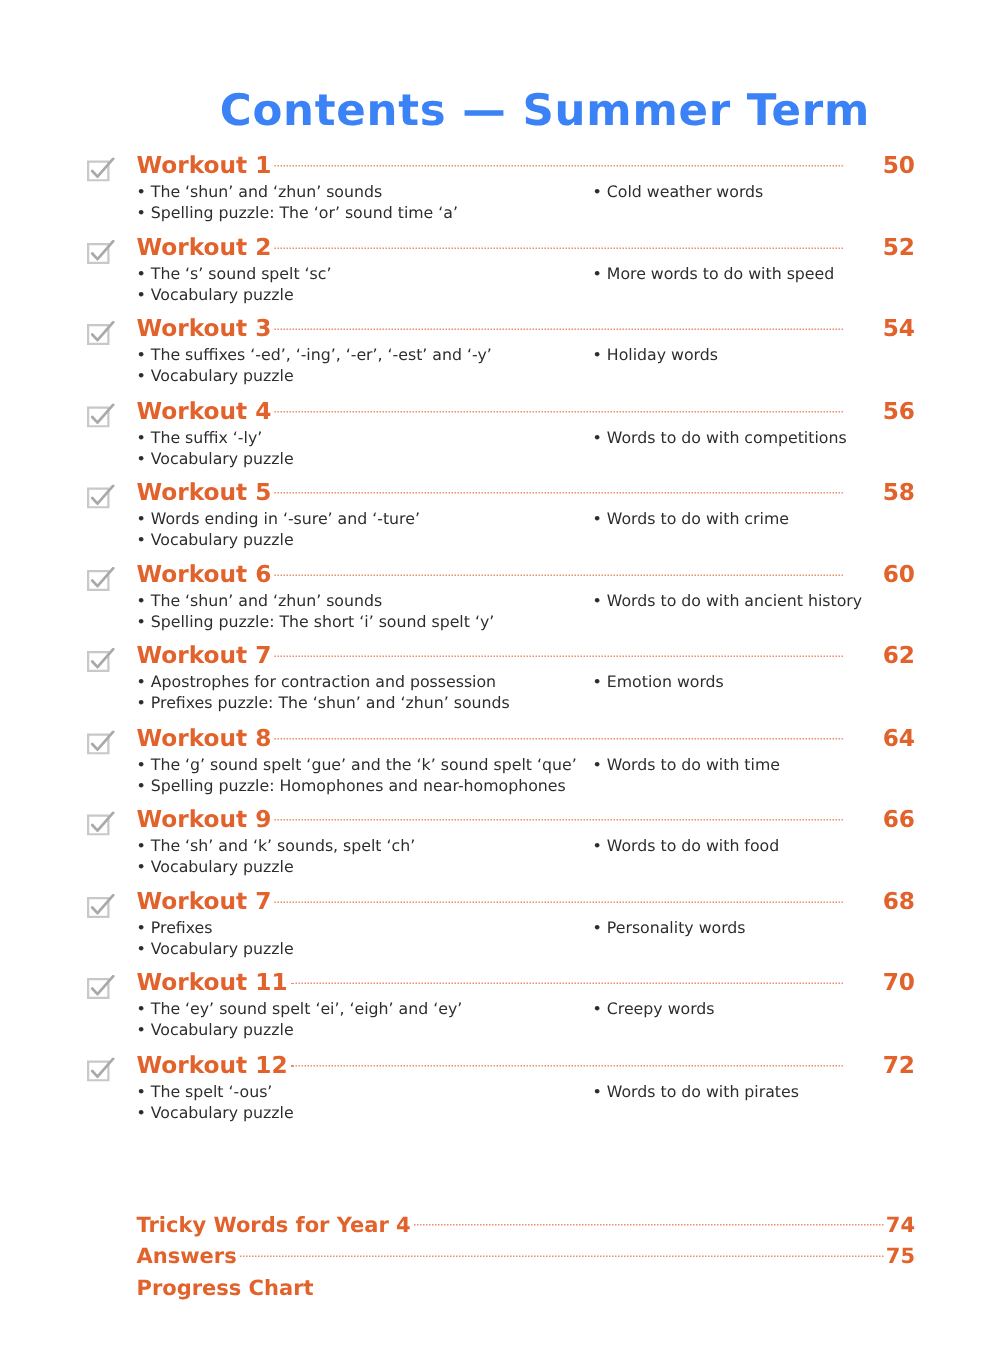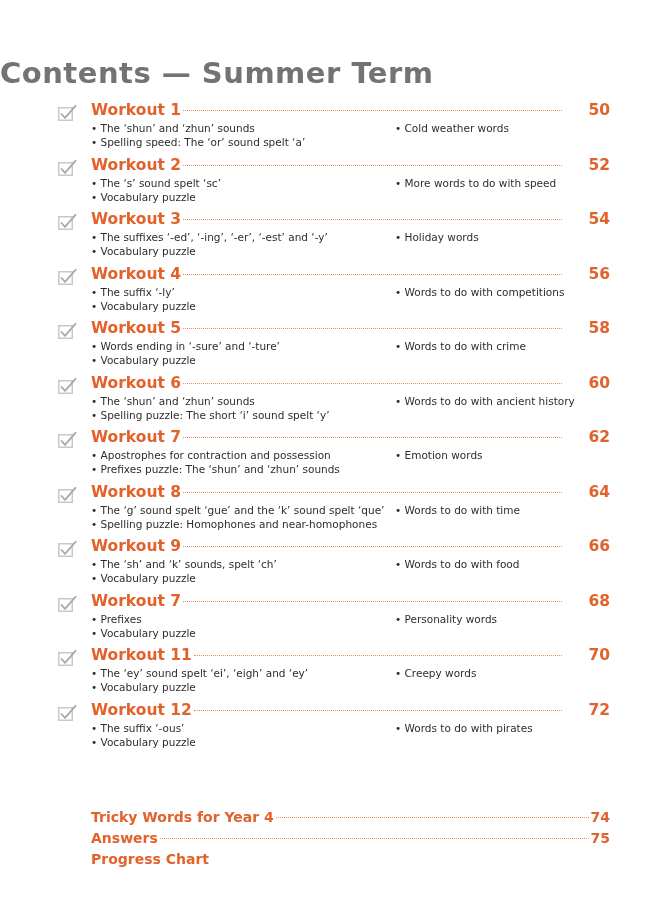--- a/index.html
+++ b/index.html
@@ -1,20 +1,20 @@
 <!DOCTYPE html>
 <html><head>
 <meta charset="utf-8">
 <style>
   html, body { margin: 0; padding: 0; background: #ffffff; }
   body { width: 660px; height: 900px; position: relative; overflow: hidden;
          font-family: "DejaVu Sans", sans-serif; }
-  .title { position: absolute; left: 0; width: 580px; top: 56px; text-align: left;
+  .title { position: absolute; left: 0; width: 580px; top: 56px; text-align: right;
            font-family: "DejaVu Sans", sans-serif; font-weight: bold; font-size: 29px;
-           color: #737373; letter-spacing: 0.5px; }
+           color: #3b82f6; letter-spacing: 0.5px; }
   .list { position: absolute; left: 58px; top: 101px; width: 552px; }
   .workout { position: relative; height: 54.5px; }
   .check { position: absolute; left: 0; top: 4px; width: 19px; height: 16px; }
   .wrow { position: absolute; left: 33px; right: 0; top: 0; height: 22px;
           display: flex; align-items: baseline; }
   .wname { font-weight: bold; font-size: 15.5px; color: #e2622c; white-space: nowrap; }
   .dots { flex: 1; border-bottom: 1.5px dotted #e8906a; margin: 0 2px 0 2px;
           transform: translateY(-4px); }
   .page { font-weight: bold; font-size: 15.5px; color: #e2622c; margin-left: 24px; }
   .sub { position: absolute; font-size: 10.5px; color: #2d2d2d; white-space: nowrap; text-align: center; }
@@ -36,21 +36,21 @@
     <svg class="check" viewBox="0 0 19 16">
       <rect x="0.75" y="2.75" width="13.5" height="12.5" fill="#fff" stroke="#c8c8c8" stroke-width="1.5"></rect>
       <path d="M3.5 9 L7 12.8 L17.5 0.8" fill="none" stroke="#a9a9a9" stroke-width="1.8" stroke-linecap="round" stroke-linejoin="round"></path>
     </svg>
     <div class="wrow">
       <span class="wname">Workout 1</span>
       <span class="dots"></span>
       <span class="page">50</span>
     </div>
     <span class="sub sub-l1">• The ‘shun’ and ‘zhun’ sounds</span>
-    <span class="sub sub-l2">• Spelling speed: The ‘or’ sound spelt ‘a’</span>
+    <span class="sub sub-l2">• Spelling puzzle: The ‘or’ sound time ‘a’</span>
     <span class="sub sub-r1">• Cold weather words</span>
   </div>
 
   <div class="workout">
     <svg class="check" viewBox="0 0 19 16">
       <rect x="0.75" y="2.75" width="13.5" height="12.5" fill="#fff" stroke="#c8c8c8" stroke-width="1.5"></rect>
       <path d="M3.5 9 L7 12.8 L17.5 0.8" fill="none" stroke="#a9a9a9" stroke-width="1.8" stroke-linecap="round" stroke-linejoin="round"></path>
     </svg>
     <div class="wrow">
       <span class="wname">Workout 2</span>
@@ -200,21 +200,21 @@
   <div class="workout">
     <svg class="check" viewBox="0 0 19 16">
       <rect x="0.75" y="2.75" width="13.5" height="12.5" fill="#fff" stroke="#c8c8c8" stroke-width="1.5"></rect>
       <path d="M3.5 9 L7 12.8 L17.5 0.8" fill="none" stroke="#a9a9a9" stroke-width="1.8" stroke-linecap="round" stroke-linejoin="round"></path>
     </svg>
     <div class="wrow">
       <span class="wname">Workout 12</span>
       <span class="dots"></span>
       <span class="page">72</span>
     </div>
-    <span class="sub sub-l1">• The suffix ‘-ous’</span>
+    <span class="sub sub-l1">• The spelt ‘-ous’</span>
     <span class="sub sub-l2">• Vocabulary puzzle</span>
     <span class="sub sub-r1">• Words to do with pirates</span>
   </div>
 </div>
 
 <div class="extras" id="extras-list">
   <div class="extra">
     <span class="ename">Tricky Words for Year 4</span>
     <span class="dots"></span>
     <span class="epage">74</span>

